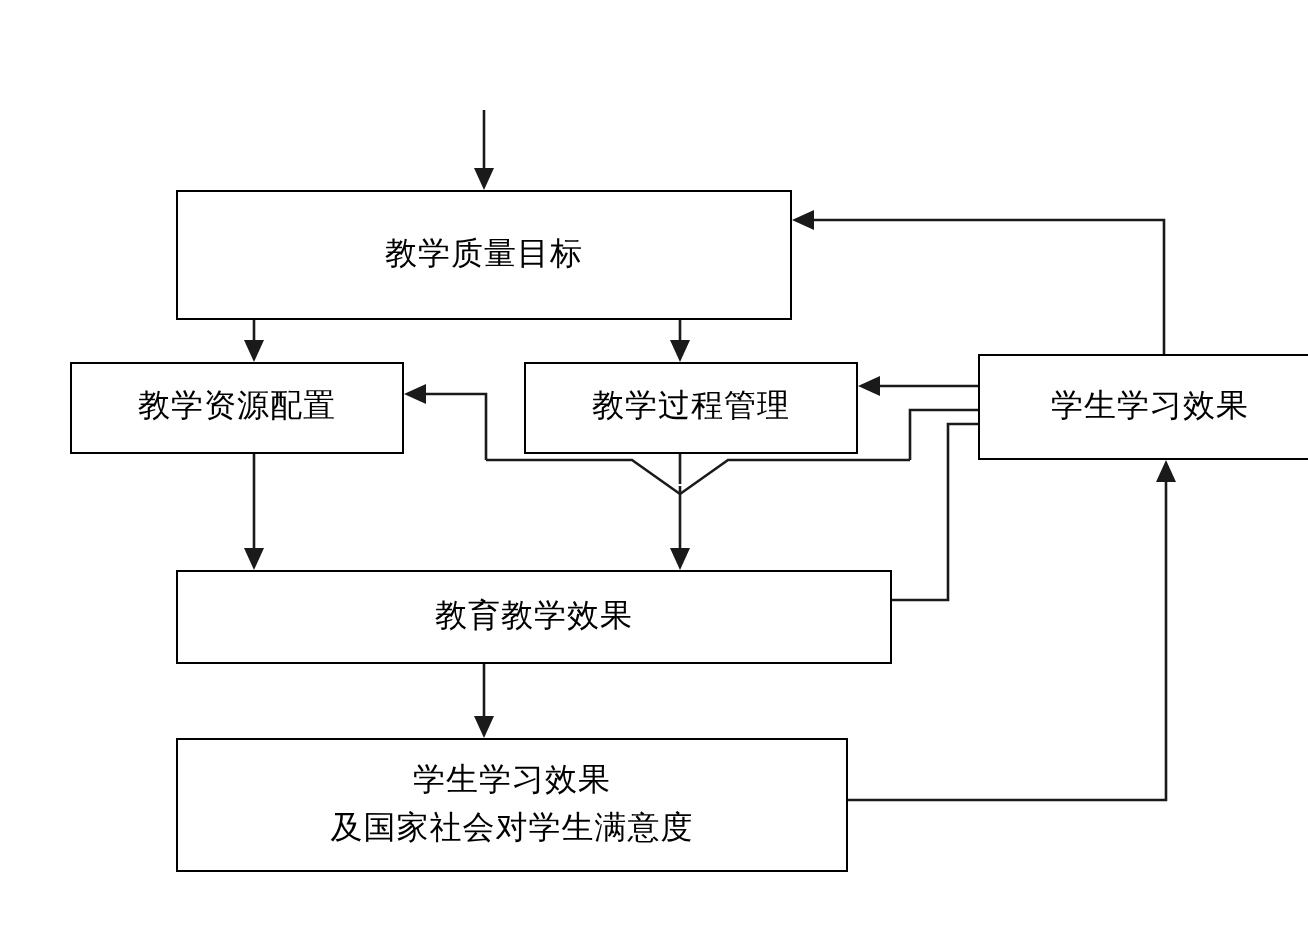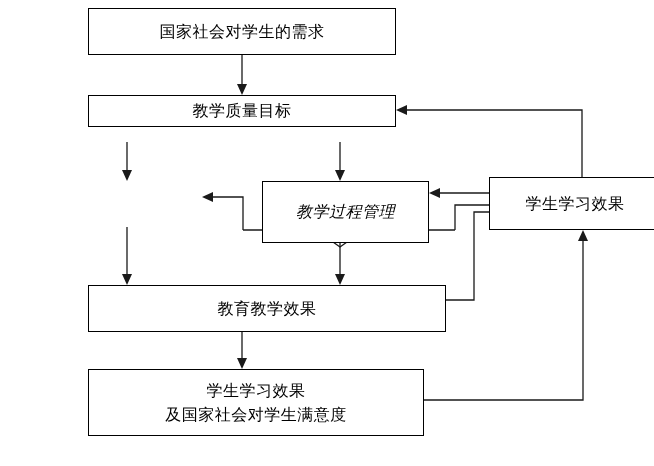--- a/index.html
+++ b/index.html
@@ -114,30 +114,30 @@
       <polyline points="582,177 582,110 404,110"></polyline>
       <polygon points="396,110 407,105 407,115"></polygon>
     </g>
 
     <g>
       <polyline points="396,400 583,400 583,238"></polyline>
       <polygon points="583,230 578,241 588,241"></polygon>
     </g>
   </svg>
 
-  <div class="node" style="left:88px; top:8px; width:308px; height:47px;">
-    <span class="label">国家社会对学生的需求</span>
-  </div>
 
-  <div class="node" style="left:88px; top:95px; width:308px; height:32px;">
+  <div class="node" style="left:88px; top:95px; width:308px; height:65px;">
     <span class="label">教学质量目标</span>
   </div>
 
+  <div class="node" style="left:35px; top:181px; width:167px; height:46px;">
+    <span class="label">教学资源配置</span>
+  </div>
 
-  <div class="node" style="left:262px; top:181px; width:167px; height:62px;font-style:italic;">
+  <div class="node" style="left:262px; top:181px; width:167px; height:46px;">
     <span class="label">教学过程管理</span>
   </div>
 
   <div class="node" style="left:489px; top:177px; width:172px; height:53px;">
     <span class="label">学生学习效果</span>
   </div>
 
   <div class="node" style="left:88px; top:285px; width:358px; height:47px;">
     <span class="label">教育教学效果</span>
   </div>

